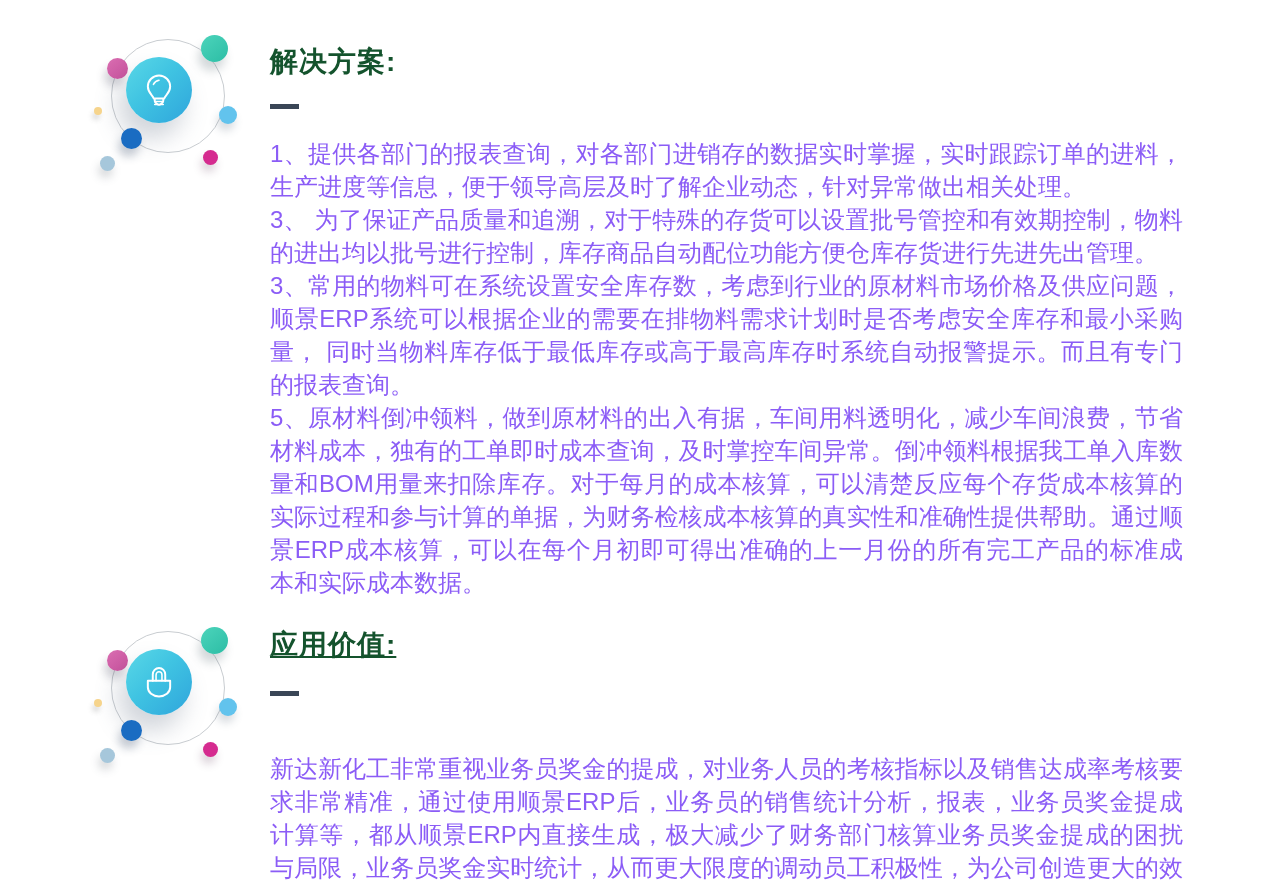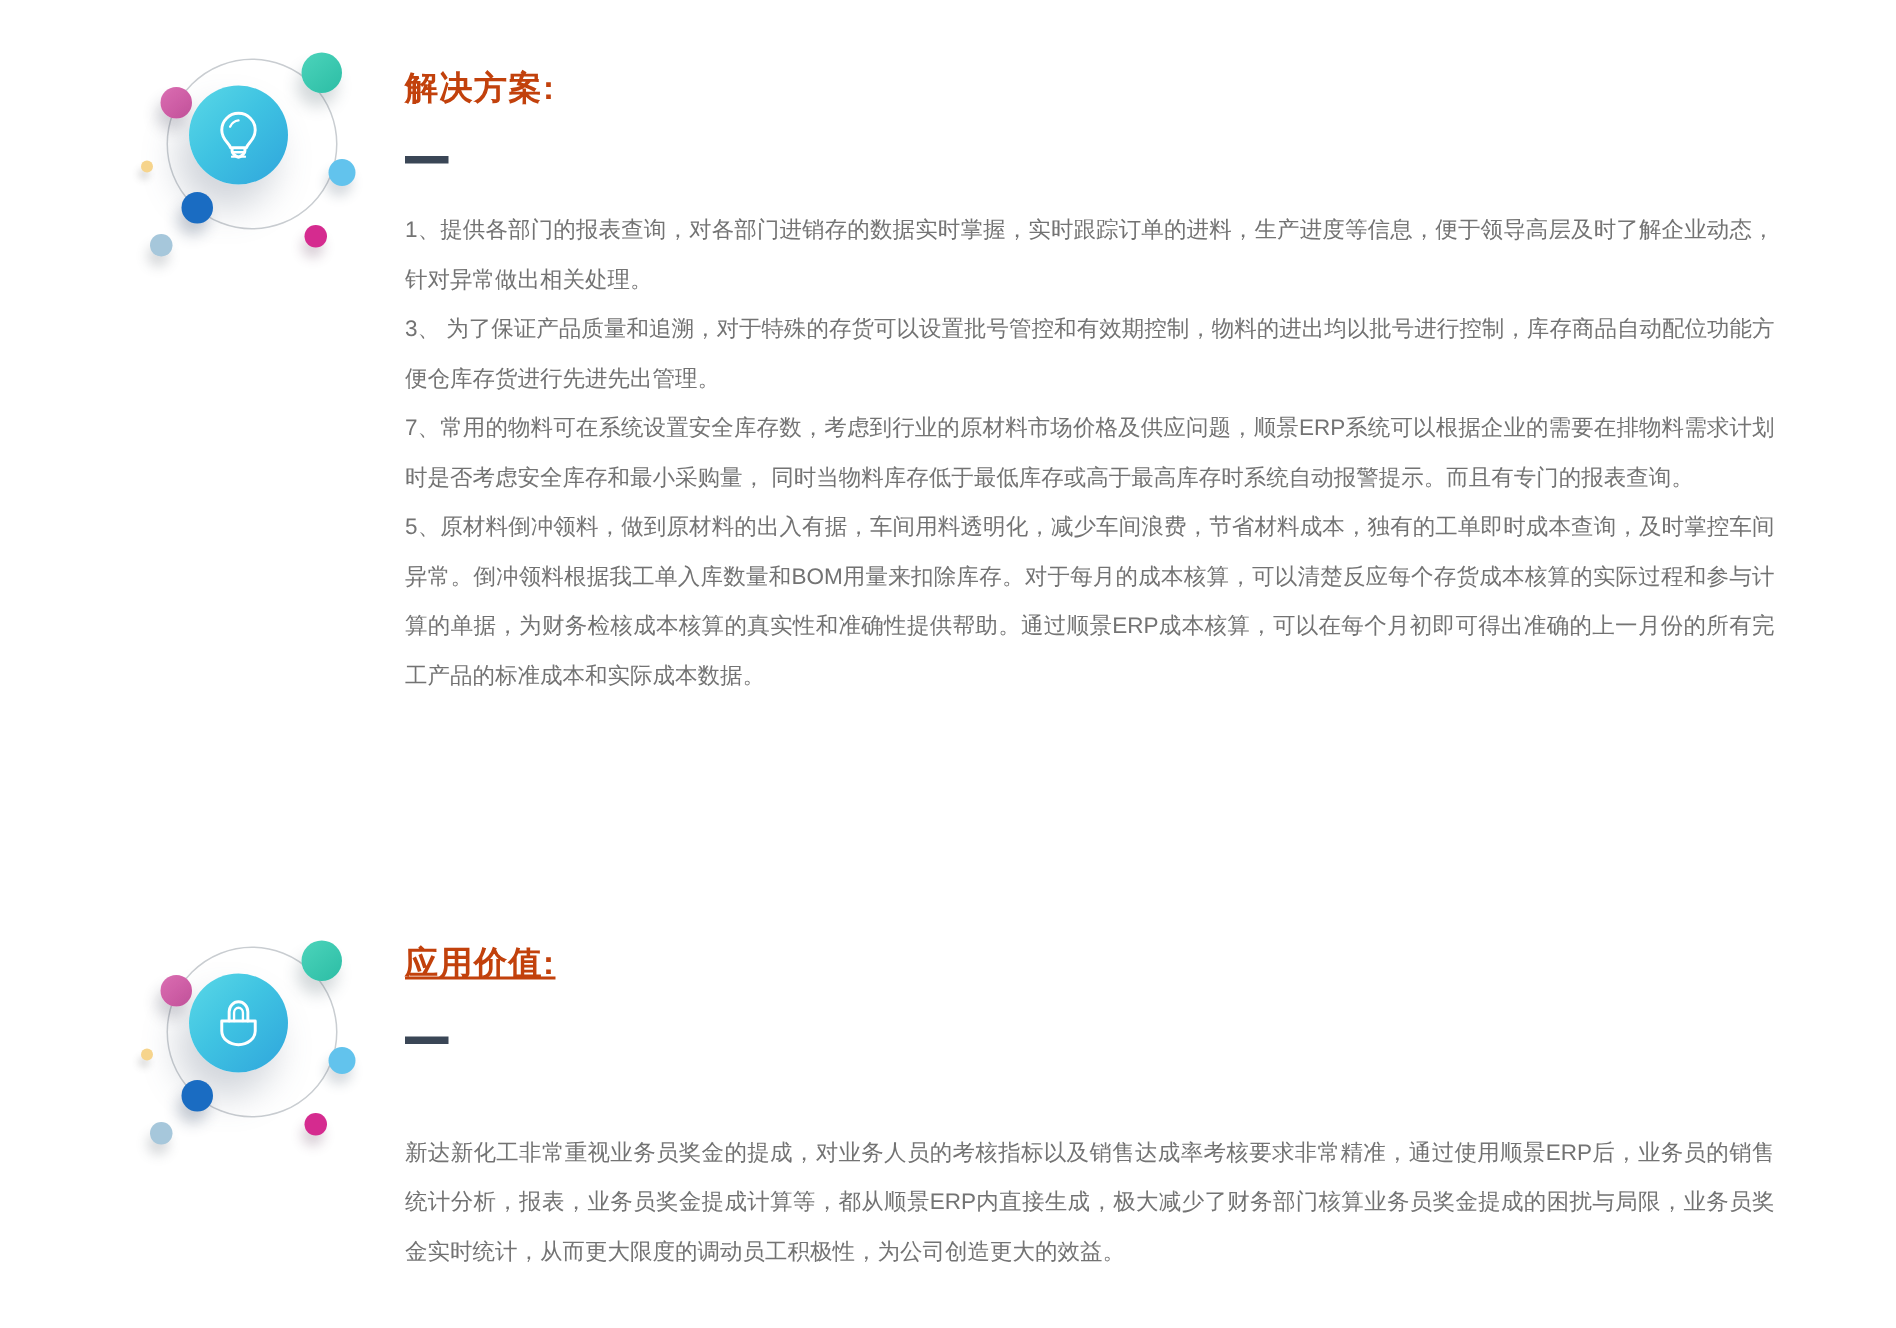--- a/index.html
+++ b/index.html
@@ -88,40 +88,40 @@
     left: 118px; top: 124px; width: 15px; height: 15px;
     background: #d52b8f;
     box-shadow: -2px 7px 8px rgba(90, 50, 80, 0.22);
   }
 
   
   .section-heading {
     position: absolute;
     left: 270px;
     margin: 0;
-    font-size: 22px;
+    font-size: 28px;
     line-height: 1.1;
     font-weight: 700;
-    color: #c2410c;
+    color: #14532d;
     letter-spacing: 1px;
   }
   .heading-dash {
     position: absolute;
     left: 270px;
     width: 29px;
     height: 5px;
     background: #3a4656;
   }
   .body-copy {
     position: absolute;
     left: 270px;
     width: 913px;
-    font-size: 15px;
+    font-size: 24px;
     line-height: 33px;
-    color: #737373;
+    color: #8b5cf6;
     text-align: justify;
   }
   .body-copy p {
     margin: 0;
   }
 
   #cluster-solution { top: 26px; }
   #heading-solution { top: 47px; }
   #dash-solution    { top: 104px; }
   #copy-solution    { top: 137px; }
@@ -154,21 +154,21 @@
   <div class="dot dot-bluegray"></div>
   <div class="dot dot-magenta"></div>
 </div>
 
 <h2 class="section-heading" id="heading-solution">解决方案:</h2>
 <div class="heading-dash" id="dash-solution"></div>
 
 <div class="body-copy" id="copy-solution">
   <p>1、提供各部门的报表查询，对各部门进销存的数据实时掌握，实时跟踪订单的进料，生产进度等信息，便于领导高层及时了解企业动态，针对异常做出相关处理。</p>
   <p>3、 为了保证产品质量和追溯，对于特殊的存货可以设置批号管控和有效期控制，物料的进出均以批号进行控制，库存商品自动配位功能方便仓库存货进行先进先出管理。</p>
-  <p>7、常用的物料可在系统设置安全库存数，考虑到行业的原材料市场价格及供应问题，顺景ERP系统可以根据企业的需要在排物料需求计划时是否考虑安全库存和最小采购量， 同时当物料库存低于最低库存或高于最高库存时系统自动报警提示。而且有专门的报表查询。</p>
+  <p>3、常用的物料可在系统设置安全库存数，考虑到行业的原材料市场价格及供应问题，顺景ERP系统可以根据企业的需要在排物料需求计划时是否考虑安全库存和最小采购量， 同时当物料库存低于最低库存或高于最高库存时系统自动报警提示。而且有专门的报表查询。</p>
   <p>5、原材料倒冲领料，做到原材料的出入有据，车间用料透明化，减少车间浪费，节省材料成本，独有的工单即时成本查询，及时掌控车间异常。倒冲领料根据我工单入库数量和BOM用量来扣除库存。对于每月的成本核算，可以清楚反应每个存货成本核算的实际过程和参与计算的单据，为财务检核成本核算的真实性和准确性提供帮助。通过顺景ERP成本核算，可以在每个月初即可得出准确的上一月份的所有完工产品的标准成本和实际成本数据。</p>
 </div>
 
 <div class="icon-cluster" id="cluster-value">
   <div class="cluster-ring"></div>
   <div class="dot dot-pink"></div>
   <div class="cluster-main">
     <span>
       <svg viewBox="0 0 64 64" fill="none">
         <path d="M15 30h34v10c0 7.7-7.6 14-17 14s-17-6.3-17-14V30z" stroke="#ffffff" stroke-width="3" stroke-linejoin="round"></path>

